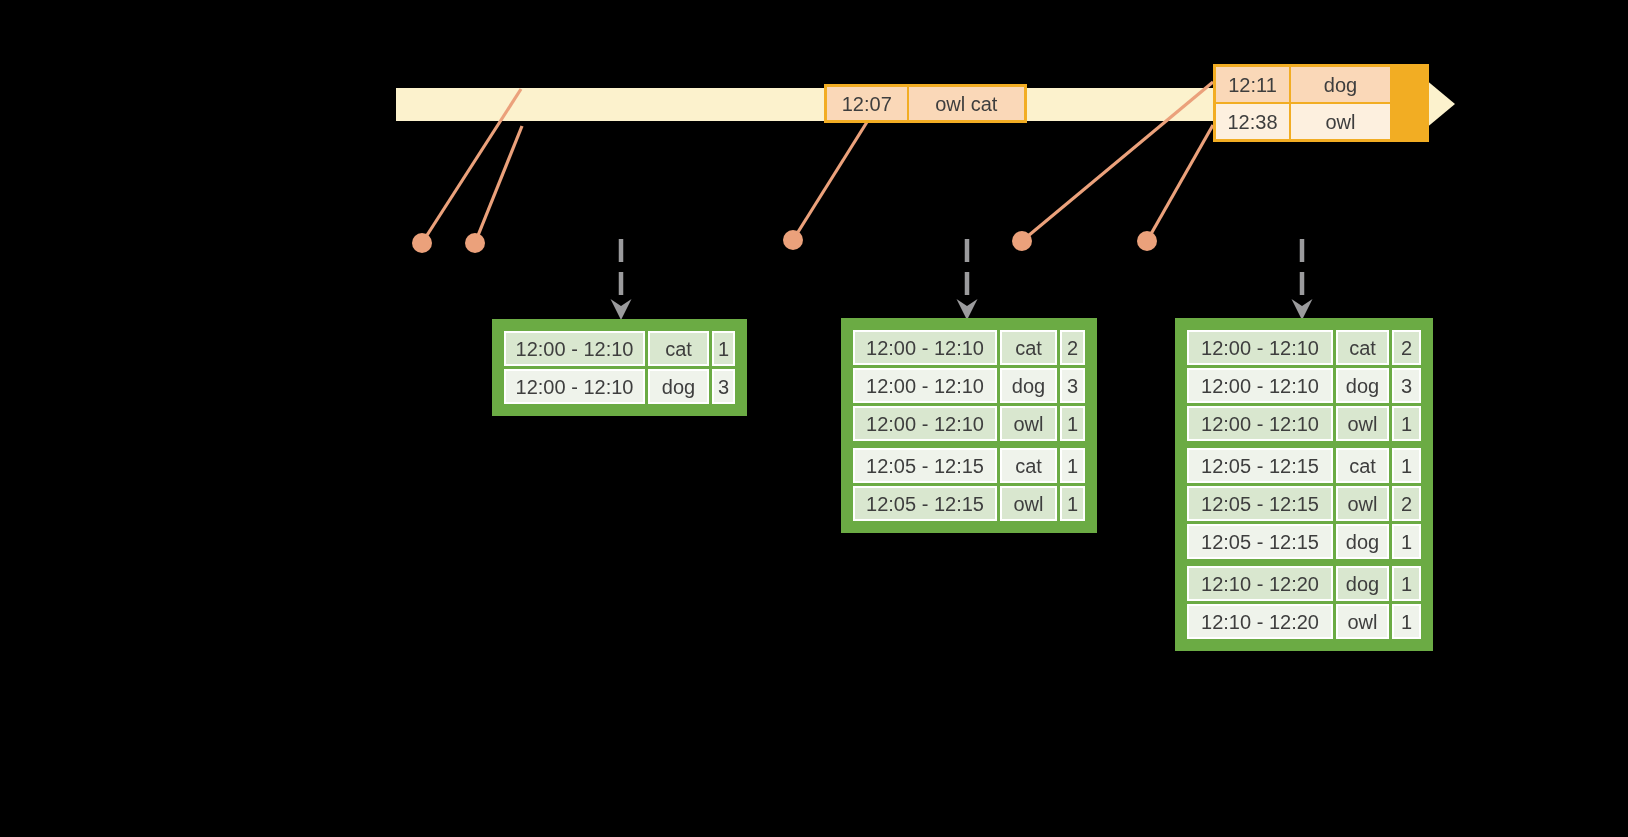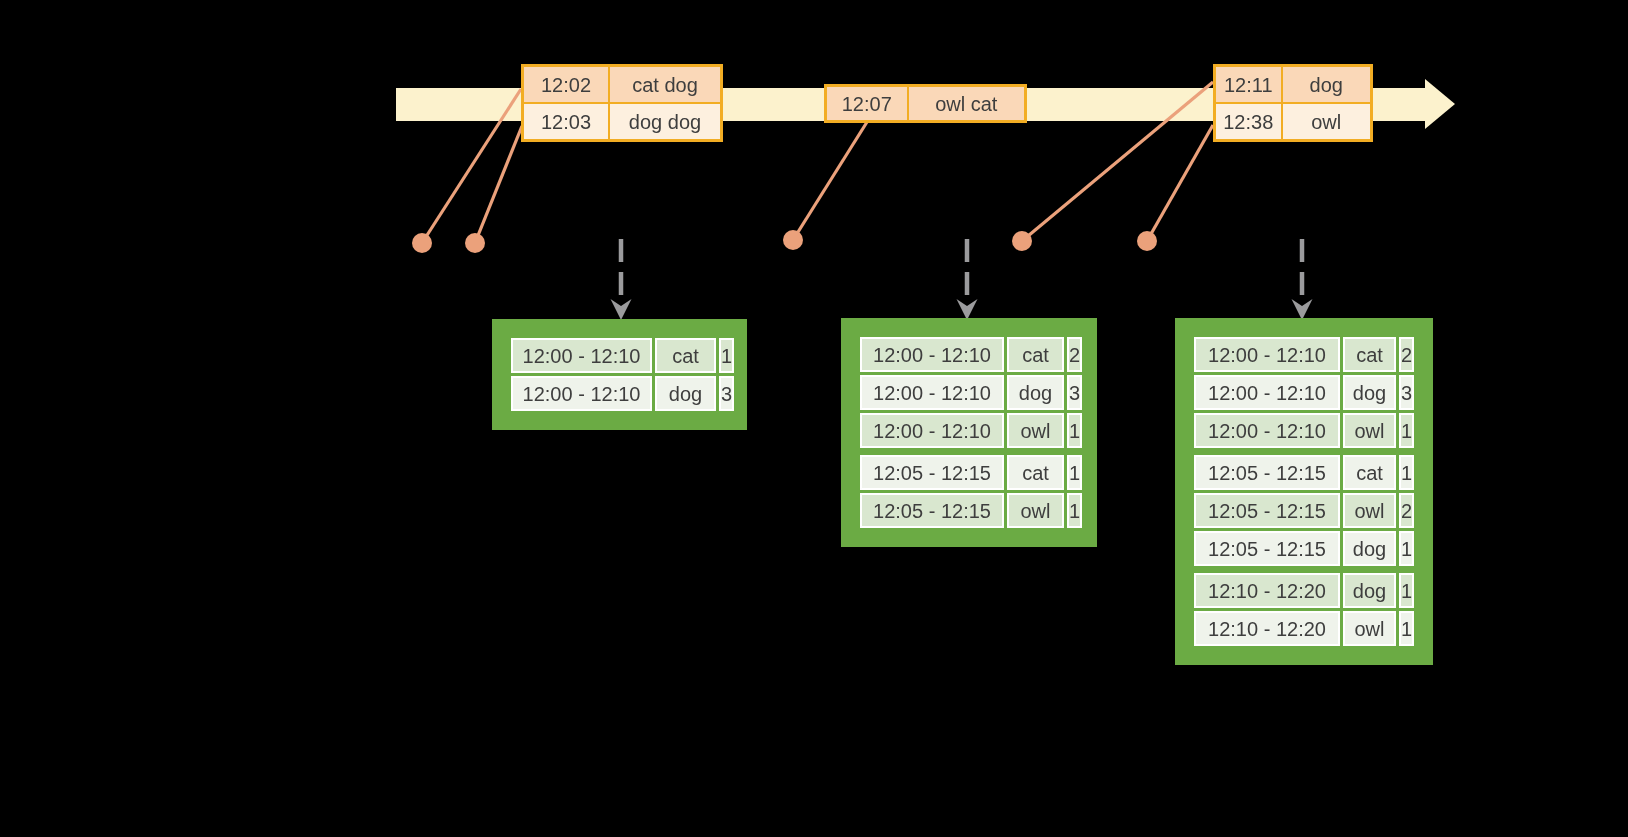--- a/index.html
+++ b/index.html
@@ -22,28 +22,28 @@
   .evt-fill-dark{background:#FAD8B8;}
   .evt-fill-light{background:#FDF0DF;}
   #evt-table-1{left:521px;top:64px;width:202px;}
   #evt-table-1 .evt-row{height:35px;}
   #evt-table-1 .c-time{width:84px;}
   #evt-table-1 .c-words{width:110px;}
   #evt-table-2{left:824px;top:84px;width:203px;}
   #evt-table-2 .evt-row{height:33px;}
   #evt-table-2 .c-time{width:84px;}
   #evt-table-2 .c-words{width:122px;}
-  #evt-table-3{left:1213px;top:64px;width:160px;justify-content:center;}
+  #evt-table-3{left:1213px;top:64px;width:216px;justify-content:center;}
   #evt-table-3 .evt-row{height:35px;}
   #evt-table-3 .c-time{width:73px;}
   #evt-table-3 .c-words{width:99px;}
 
   
   .res-table{
-    position:absolute;z-index:2;background:#6BAB44;padding:19px;box-sizing:border-box;
+    position:absolute;z-index:2;background:#6BAB44;padding:12px;box-sizing:border-box;
     display:flex;flex-direction:column;
   }
   .res-row{display:grid;column-gap:3px;margin-top:3px;}
   .res-row:first-child{margin-top:0;}
   .res-row.group-start{margin-top:7px;}
   .res-cell{
     box-sizing:border-box;border:2px solid #FFFFFF;height:35px;
     display:flex;align-items:center;justify-content:center;
     font-size:20px;line-height:1;color:#3E3E3E;
   }
@@ -86,30 +86,20 @@
       <line x1="967" y1="239" x2="967" y2="300"></line>
       <line x1="1302" y1="239" x2="1302" y2="300"></line>
     </g>
     <g fill="#9B9B9D">
       <polygon points="610.5,299 621,306 631.5,299 621,320"></polygon>
       <polygon points="956.5,299 967,306 977.5,299 967,320"></polygon>
       <polygon points="1291.5,299 1302,306 1312.5,299 1302,320"></polygon>
     </g>
   </svg>
 
-  <div class="evt-table" id="evt-table-1">
-    <div class="evt-row">
-      <div class="evt-cell c-time evt-fill-dark">12:02</div>
-      <div class="evt-cell c-words evt-fill-dark">cat dog</div>
-    </div>
-    <div class="evt-row">
-      <div class="evt-cell c-time evt-fill-light">12:03</div>
-      <div class="evt-cell c-words evt-fill-light">dog dog</div>
-    </div>
-  </div>
 
   <div class="evt-table" id="evt-table-2">
     <div class="evt-row">
       <div class="evt-cell c-time evt-fill-dark">12:07</div>
       <div class="evt-cell c-words evt-fill-dark">owl cat</div>
     </div>
   </div>
 
   <div class="evt-table" id="evt-table-3">
     <div class="evt-row">

